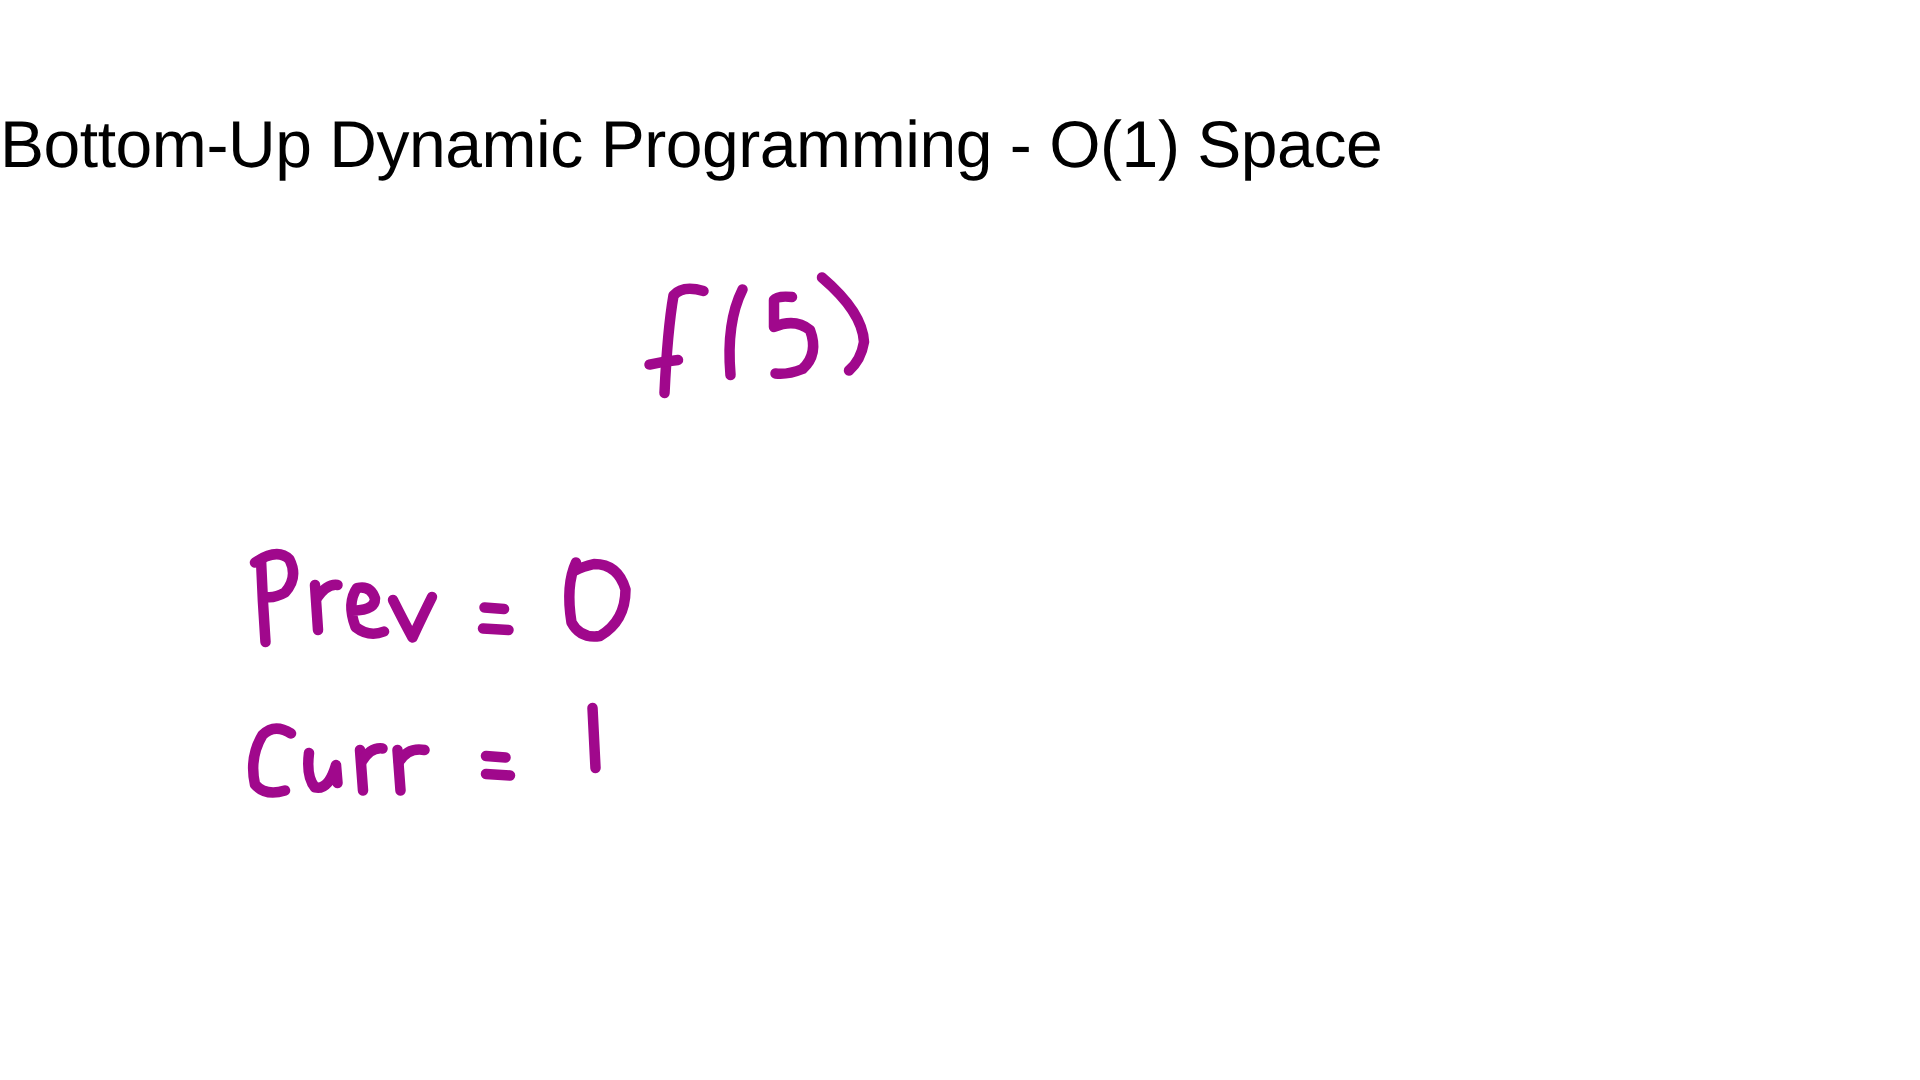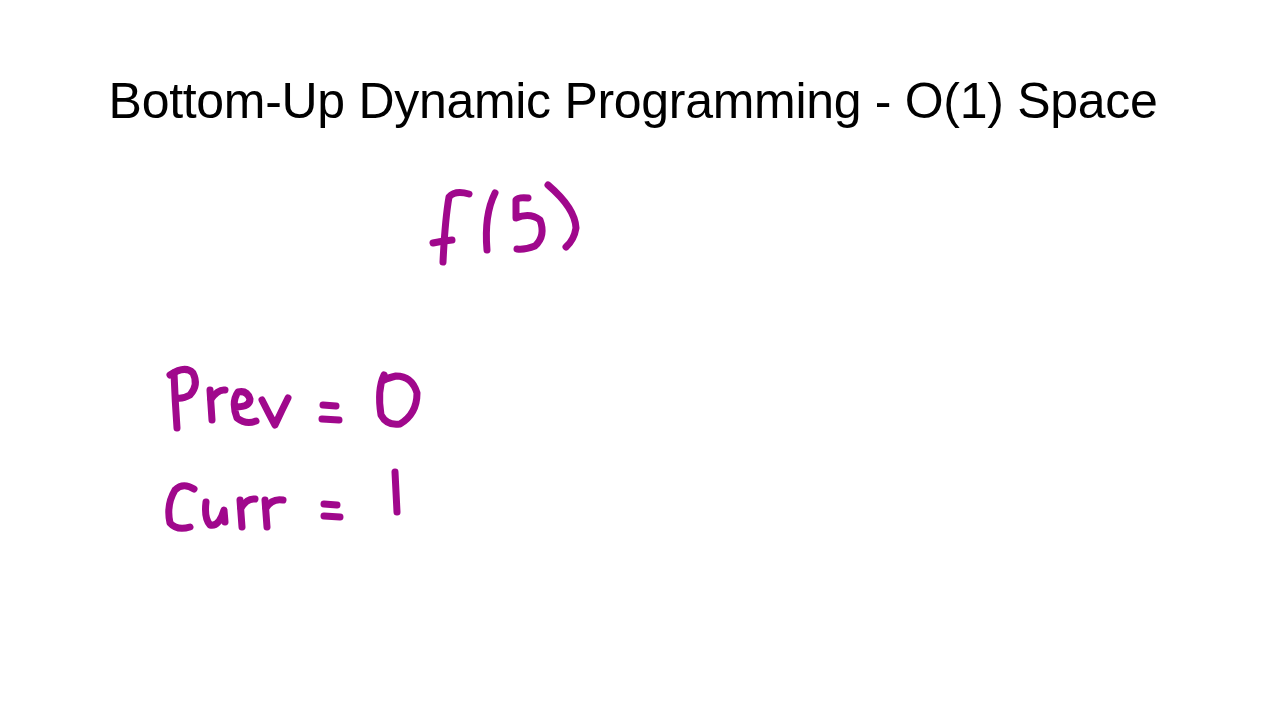--- a/index.html
+++ b/index.html
@@ -1,19 +1,19 @@
 <!DOCTYPE html>
 <html><head>
 <meta charset="utf-8">
 <style>
   html, body { margin: 0; padding: 0; background: #ffffff; }
   body { width: 1280px; height: 720px; position: relative; overflow: hidden; }
   .title {
-    position: absolute; left: 0; top: 72px; width: 1266px; text-align: center;
-    font-family: "Liberation Sans", sans-serif; font-size: 50px; color: #000;
+    position: absolute; left: 0; top: 72px; width: 1266px; 
+    font-family: "Liberation Sans", sans-serif; font-size: 44px; color: #000;
     letter-spacing: -0.3px; white-space: nowrap;
   }
   .ink { position: absolute; left: 0; top: 0; }
   .ink path { fill: none; stroke-width: 7; stroke-linecap: round; stroke-linejoin: round; }
   .sr { position: absolute; width: 1px; height: 1px; overflow: hidden; clip: rect(0 0 0 0); }
 </style>
 </head>
 <body>
 
 <div class="title">Bottom-Up Dynamic Programming - O(1) Space</div>

